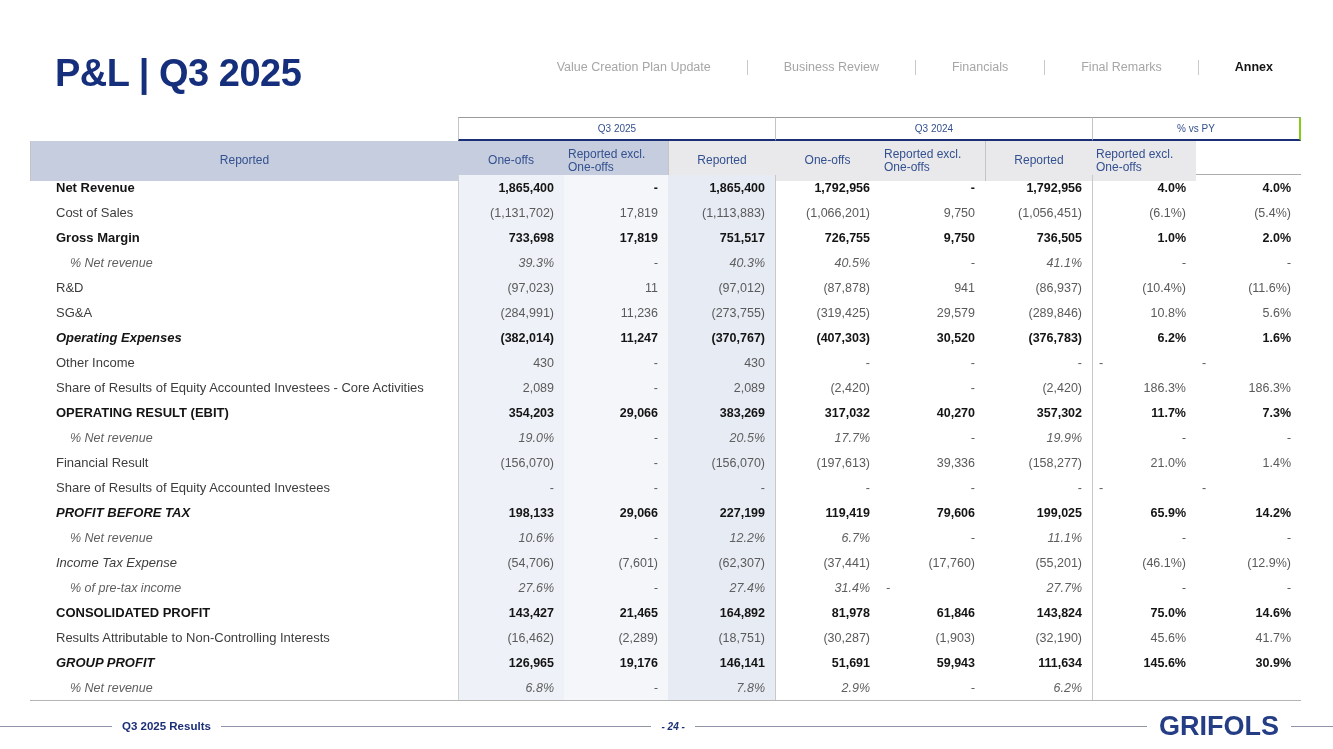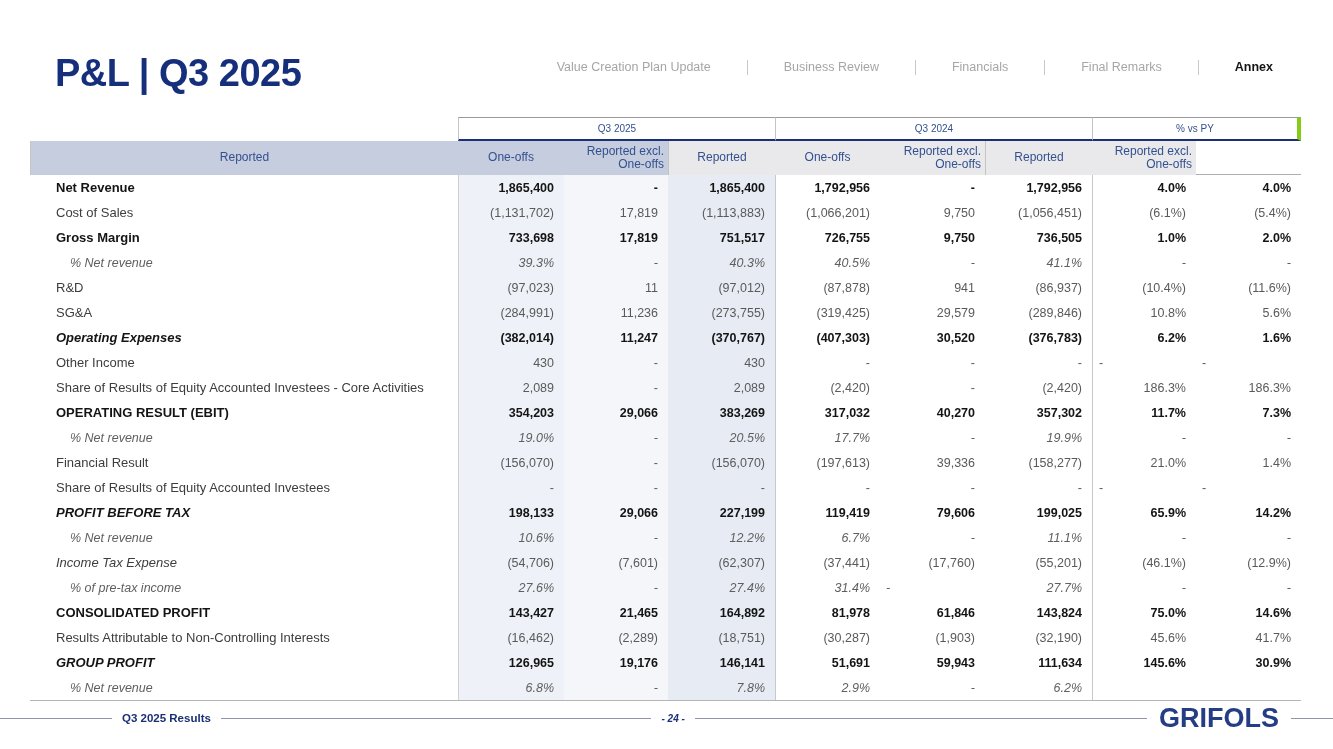--- a/index.html
+++ b/index.html
@@ -39,31 +39,31 @@
   }
   
   .group-row { height: 24px; }
   .group-row .gcell {
     height: 24px; display: flex; align-items: center; justify-content: center;
     color: #33508f; font-size: 10px;
     border-top: 1px solid #9a9a9a;
     border-bottom: 2px solid #1b2f77;
     border-left: 1px solid #c4c4c4;
   }
-  .group-row .gcell:last-child { border-right: 4px solid #84cc16; }
+  .group-row .gcell:last-child { border-right: 2px solid #84cc16; }
 
   
   .subhdr-row { height: 34px; border-bottom: 1px solid #adadad; }
   .subhdr-row .unit-cell {
     height: 34px; display: flex; align-items: flex-end; padding: 0 0 3px 26px;
     font-style: italic; font-size: 12.5px; color: #3b3b3b;
   }
   .subhdr-row .hcell {
-    height: 34px; display: flex; align-items: center; justify-content: center;
-    text-align: right; color: #33508f; font-size: 12px; line-height: 1.12;
+    height: 40px; display: flex; align-items: center; justify-content: center;
+    text-align: left; color: #33508f; font-size: 12px; line-height: 1.12;
     padding: 0 4px;
   }
   .subhdr-row .hcell.hblue { background: #c6cdde; }
   .subhdr-row .hcell.hgray { background: #e9e9eb; }
   .subhdr-row .hcell.gsep { border-left: 1px solid #c4c4c4; }
 
   
   .body-row { height: 25px; }
   .body-row .rlabel { padding-left: 26px; color: #3d3d3d; font-size: 13px; white-space: nowrap; }
   .body-row .cell {
@@ -85,21 +85,21 @@
   .style-bolditalic .rlabel { font-weight: 700; font-style: italic; color: #141414; }
   .style-bolditalic .cell { font-weight: 700; color: #141414; }
   .style-pct .rlabel { font-style: italic; color: #5f5f5f; padding-left: 40px; font-size: 12.5px; }
   .style-pct .cell { font-style: italic; color: #5f5f5f; }
   .style-italic .rlabel { font-style: italic; color: #3d3d3d; }
 
   .table-bottom { border-bottom: 1px solid #b5b5b5; }
 
   
   .footer {
-    position: absolute; left: 0; right: 0; bottom: 17px;
+    position: absolute; left: 0; right: 0; bottom: 9px;
     display: flex; align-items: center; height: 28px;
   }
   .footer .fline { height: 1px; background: #8f94a8; }
   .footer .fline.l1 { width: 112px; }
   .footer .fline.l2 { flex: 1 1 0; }
   .footer .fline.l3 { flex: 1.05 1 0; }
   .footer .fline.l4 { width: 42px; }
   .footer .footer-label {
     padding: 0 10px; font-size: 11.5px; font-weight: 700; color: #1b2f77; white-space: nowrap;
   }

